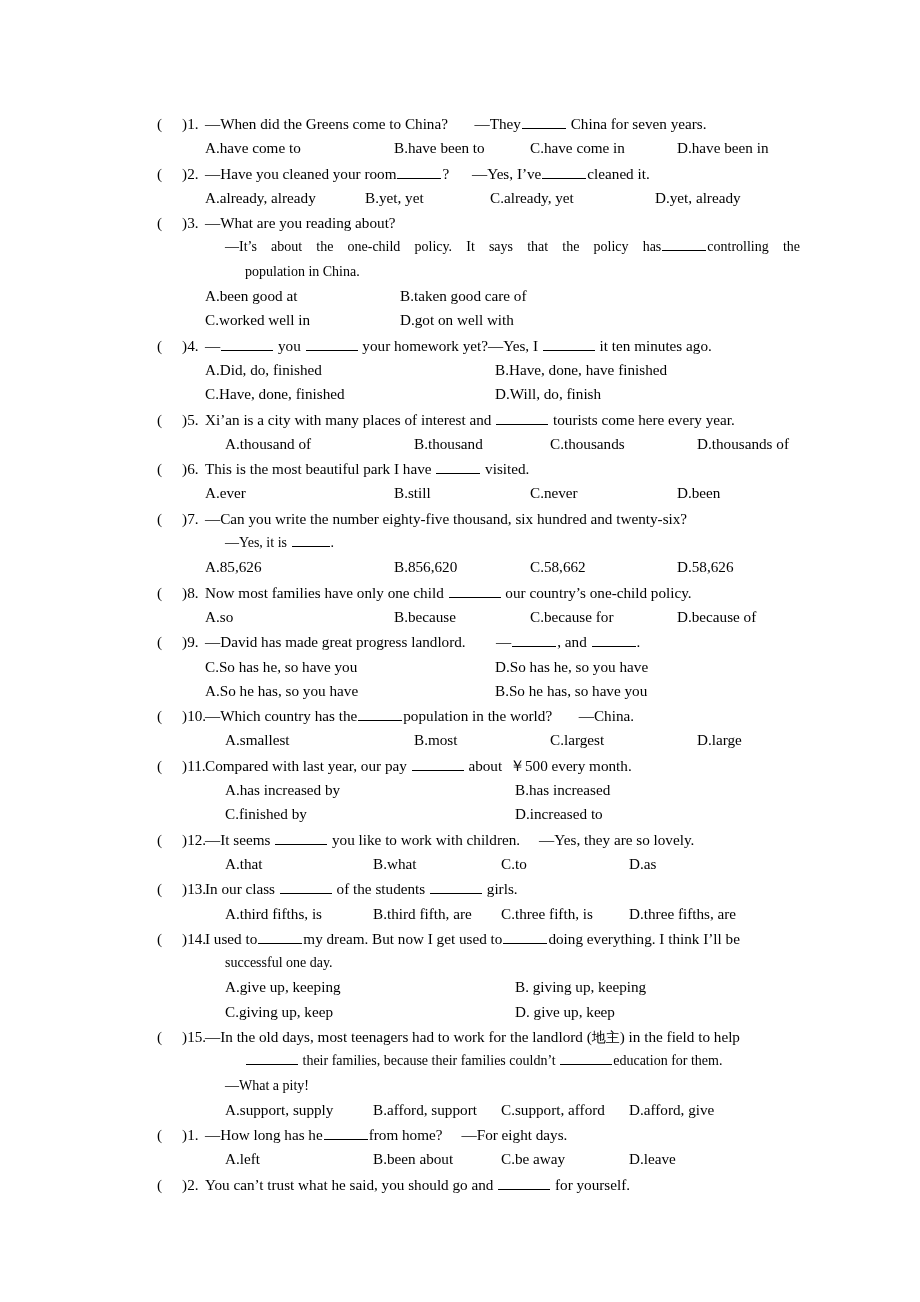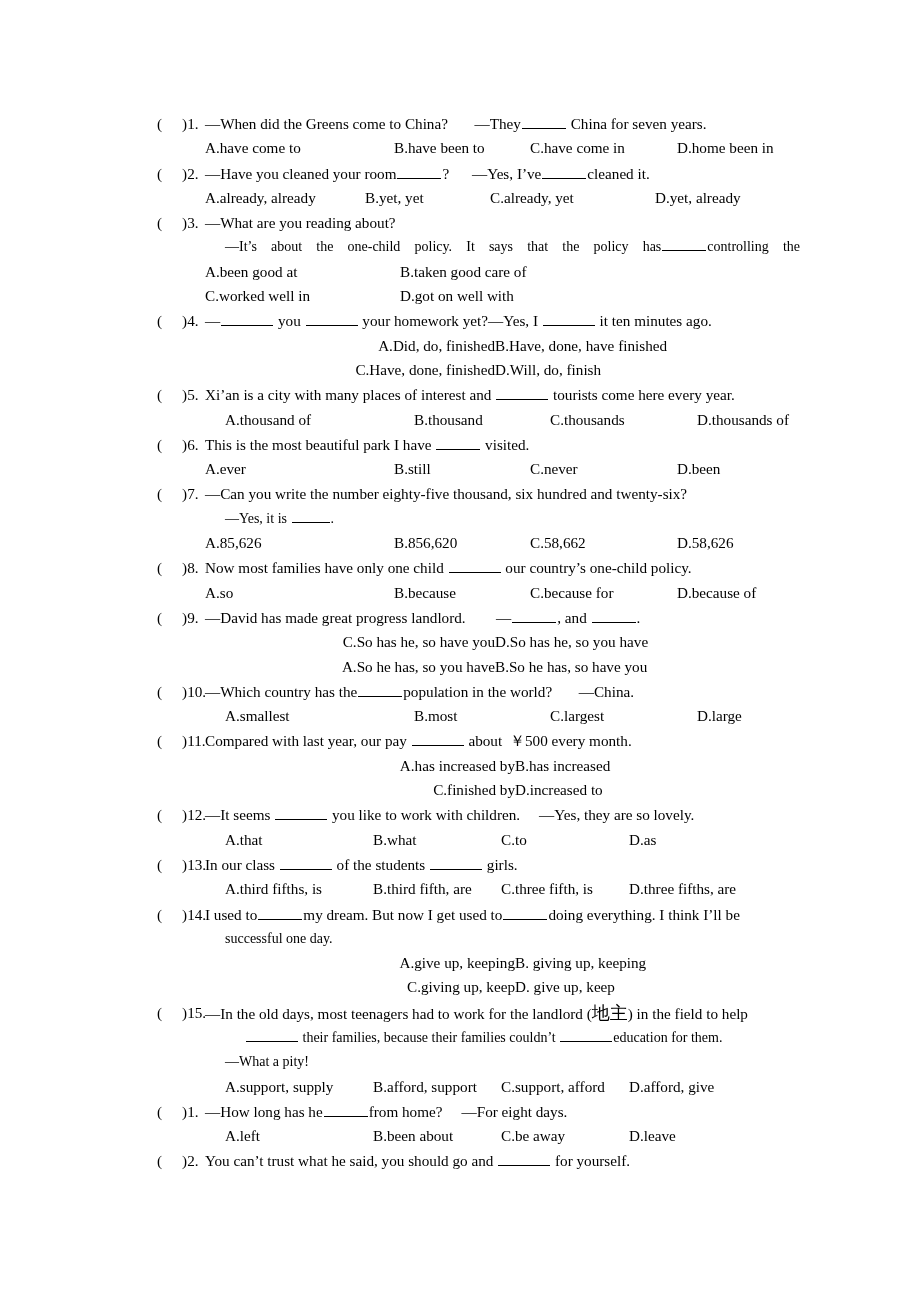--- a/index.html
+++ b/index.html
@@ -85,21 +85,21 @@
   .cols4 .opt:nth-child(1) { width: 157px; }
   .cols4 .opt:nth-child(2) { width: 136px; margin-left: 32px; }
   .cols4 .opt:nth-child(3) { width: 147px; }
   .cols4 .opt:nth-child(4) { width: auto; }
 
   
   .cols2n .opt:nth-child(1) { width: 195px; }
   .cols2n .opt:nth-child(2) { width: auto; }
 
   
-  .cols2w .opt:nth-child(1) { width: 290px; text-align: right; }
+  .cols2w .opt:nth-child(1) { width: 290px; }
   .cols2w .opt:nth-child(2) { width: auto; }
 
   
   .cols4b .opt:nth-child(1) { width: 160px; }
   .cols4b .opt:nth-child(2) { width: 125px; }
   .cols4b .opt:nth-child(3) { width: 165px; }
   .cols4b .opt:nth-child(4) { width: auto; }
 
   .cols4c .opt:nth-child(1) { width: 148px; }
   .cols4c .opt:nth-child(2) { width: 128px; }
@@ -113,39 +113,39 @@
     display: inline-block;
     border-bottom: 1px solid #000;
     height: 0.95em;
     vertical-align: baseline;
     margin: 0 1px;
   }
   .blank.w-sm { width: 38px; }
   .blank.w-md { width: 44px; }
   .blank.w-lg { width: 52px; }
 
-  .cjk { font-family: "DejaVu Sans", sans-serif; font-size: 18px; }
+  .cjk { font-family: "DejaVu Sans", sans-serif; font-size: 14px; }
   .yen { font-family: "DejaVu Sans", sans-serif; }
 </style>
 </head>
 <body>
 
 <div class="page">
 <div class="quiz">
 
   <div class="q">
     <div class="stem-line">
       <span class="marker"><span class="paren-open">(</span><span>)</span><span>1.</span></span>
       <span class="stem-text">—When did the Greens come to China?</span>
       &nbsp;&nbsp;&nbsp;&nbsp;&nbsp;
       <span class="stem-text">—They</span><span class="blank w-md"></span>
       <span class="stem-text">China for seven years.</span>
     </div>
     <div class="opts cols4">
-      <span class="opt">A.have come to</span><span class="opt">B.have been to</span><span class="opt">C.have come in</span><span class="opt">D.home been in</span>
+      <span class="opt">A.have come to</span><span class="opt">B.have been to</span><span class="opt">C.have come in</span><span class="opt">D.have been in</span>
     </div>
   </div>
 
   <div class="q">
     <div class="stem-line">
       <span class="marker"><span class="paren-open">(</span><span>)</span><span>2.</span></span>
       <span class="stem-text">—Have you cleaned your room</span><span class="blank w-md"></span><span class="stem-text">?</span>
       &nbsp;&nbsp;&nbsp;&nbsp;
       <span class="stem-text">—Yes, I’ve</span><span class="blank w-md"></span><span class="stem-text">cleaned it.</span>
     </div>
@@ -155,20 +155,21 @@
   </div>
 
   <div class="q">
     <div class="stem-line">
       <span class="marker"><span class="paren-open">(</span><span>)</span><span>3.</span></span>
       <span class="stem-text">—What are you reading about?</span>
     </div>
     <div class="cont justify">
       <span>—It’s about the one-child policy. It says that the policy has</span><span class="blank w-md"></span><span>controlling the</span>
     </div>
+    <div class="cont deep">population in China.</div>
     <div class="opts cols2n">
       <span class="opt">A.been good at</span><span class="opt">B.taken good care of</span>
     </div>
     <div class="opts cols2n">
       <span class="opt">C.worked well in</span><span class="opt">D.got on well with</span>
     </div>
   </div>
 
   <div class="q">
     <div class="stem-line">

